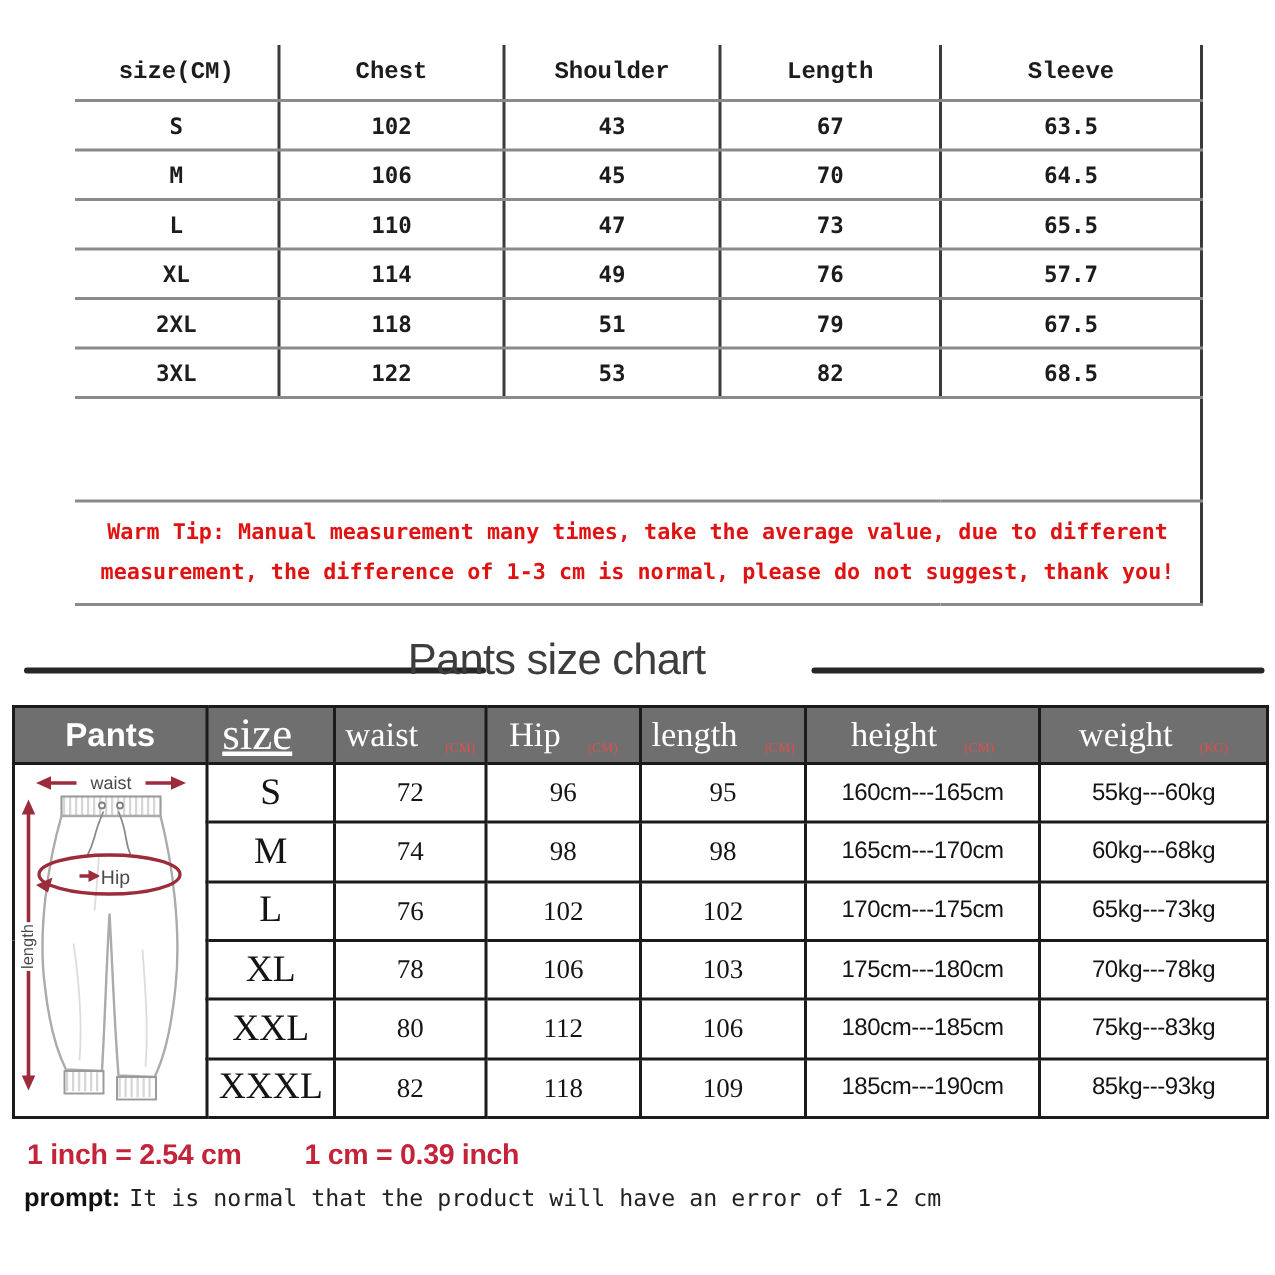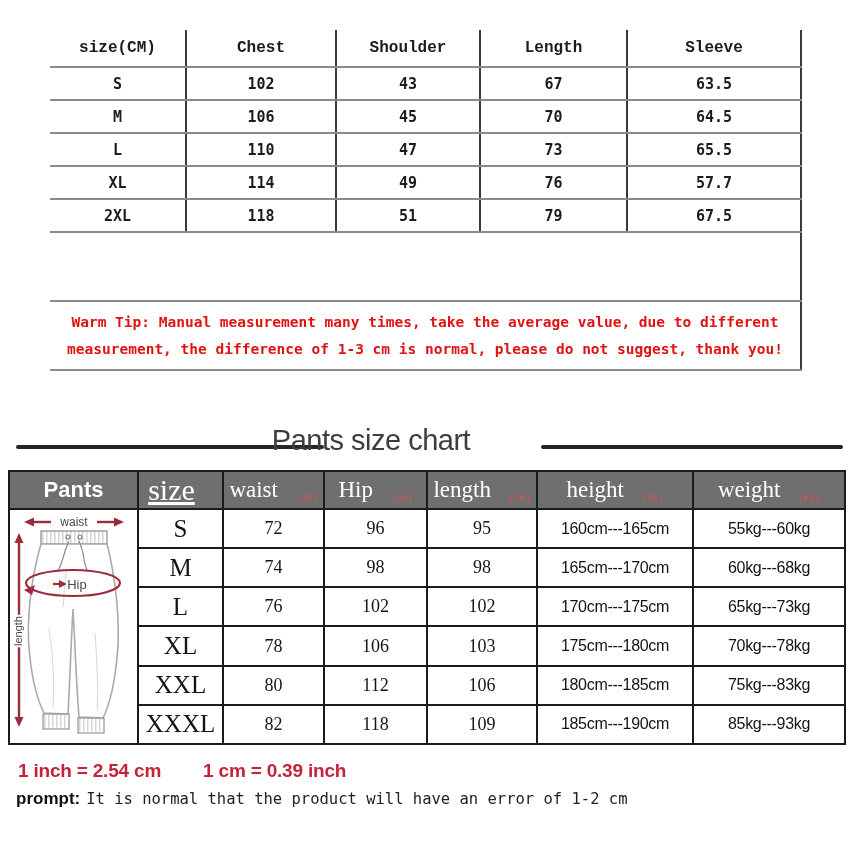--- a/index.html
+++ b/index.html
@@ -37,21 +37,21 @@
   .dash-left{left:16px;width:308px;}
   .dash-right{left:541px;width:302px;}
 
   
   .pants-table{position:absolute;left:8px;top:470px;width:836px;border-collapse:collapse;table-layout:fixed;}
   .pants-table th,.pants-table td{border:2px solid var(--border-dark);padding:0;text-align:center;vertical-align:middle;}
   .pants-table th{background:var(--hdr-bg);color:#fff;height:36px;
     font-family:"Liberation Serif",serif;font-weight:normal;font-size:23px;}
   .pants-table th.corner{font-family:"Liberation Sans",sans-serif;font-weight:bold;font-size:22px;}
   .pants-table th.size-col{font-size:30px;text-decoration:underline;}
-  .unit{font-family:Liberation Mono, monospace;font-size:9px;color:#e04e4e;margin-left:18px;
+  .unit{font-family:Liberation Serif, serif;font-size:9px;color:#e04e4e;margin-left:18px;
     vertical-align:-4px;letter-spacing:0;}
   .pants-table td{height:37px;background:#fff;color:#141414;}
   .pants-table td.size-cell{font-family:"Liberation Serif",serif;font-size:25px;}
   .pants-table td.num-cell{font-family:"Liberation Serif",serif;font-size:18px;}
   .pants-table td.range-cell{font-family:"Liberation Sans",sans-serif;font-size:16px;letter-spacing:-0.3px;}
   .pants-table td.diagram-cell{vertical-align:top;padding:1px 0 0 0;}
 
   
   .conversion{position:absolute;left:18px;top:760px;
     font-weight:600;font-size:19px;color:var(--conv-red);letter-spacing:-0.2px;}
@@ -111,20 +111,27 @@
           <td>76</td>
           <td>57.7</td>
         </tr>
         <tr>
           <td>2XL</td>
           <td>118</td>
           <td>51</td>
           <td>79</td>
           <td>67.5</td>
         </tr>
+        <tr>
+          <td>3XL</td>
+          <td>122</td>
+          <td>53</td>
+          <td>82</td>
+          <td>68.5</td>
+        </tr>
       </tbody>
     <tfoot>
       <tr class="spacer-row">
         <td colspan="5"></td>
       </tr>
       <tr class="warmtip-row">
         <td colspan="5">
           <div class="warmtip-text">Warm Tip: Manual measurement many times, take the average value, due to different measurement, the difference of 1-3 cm is normal, please do not suggest, thank you!</div>
         </td>
       </tr>

